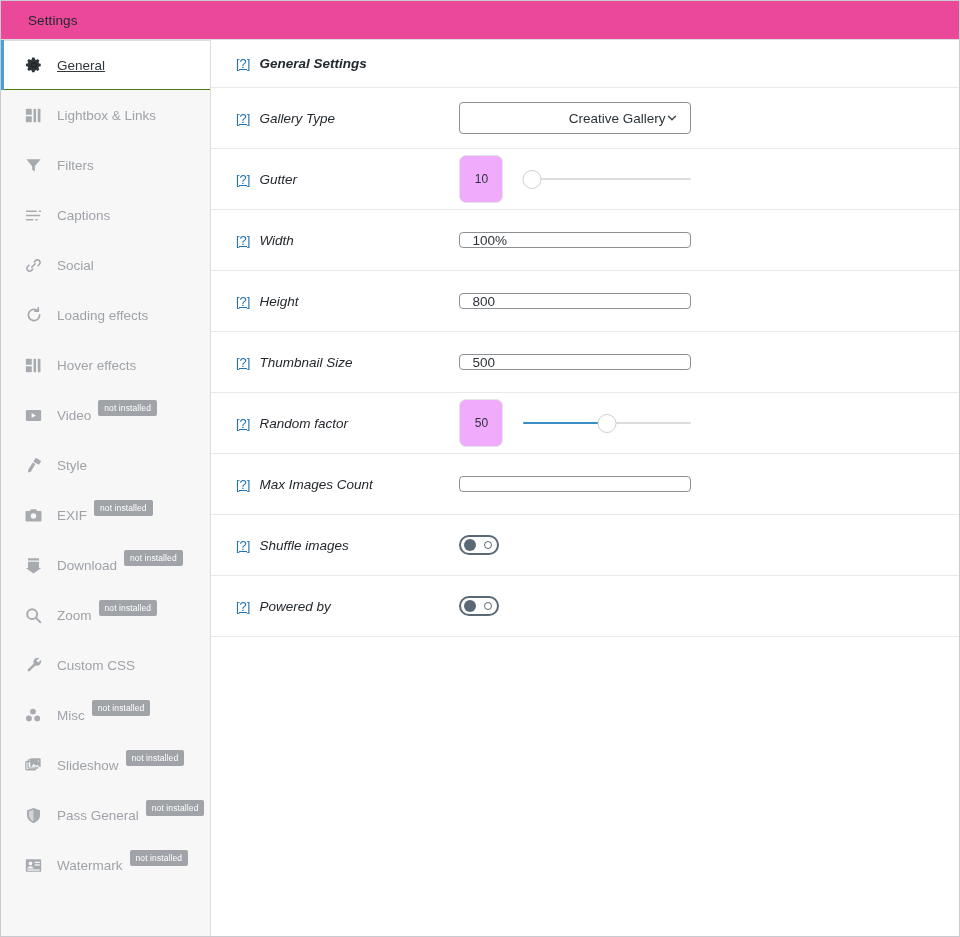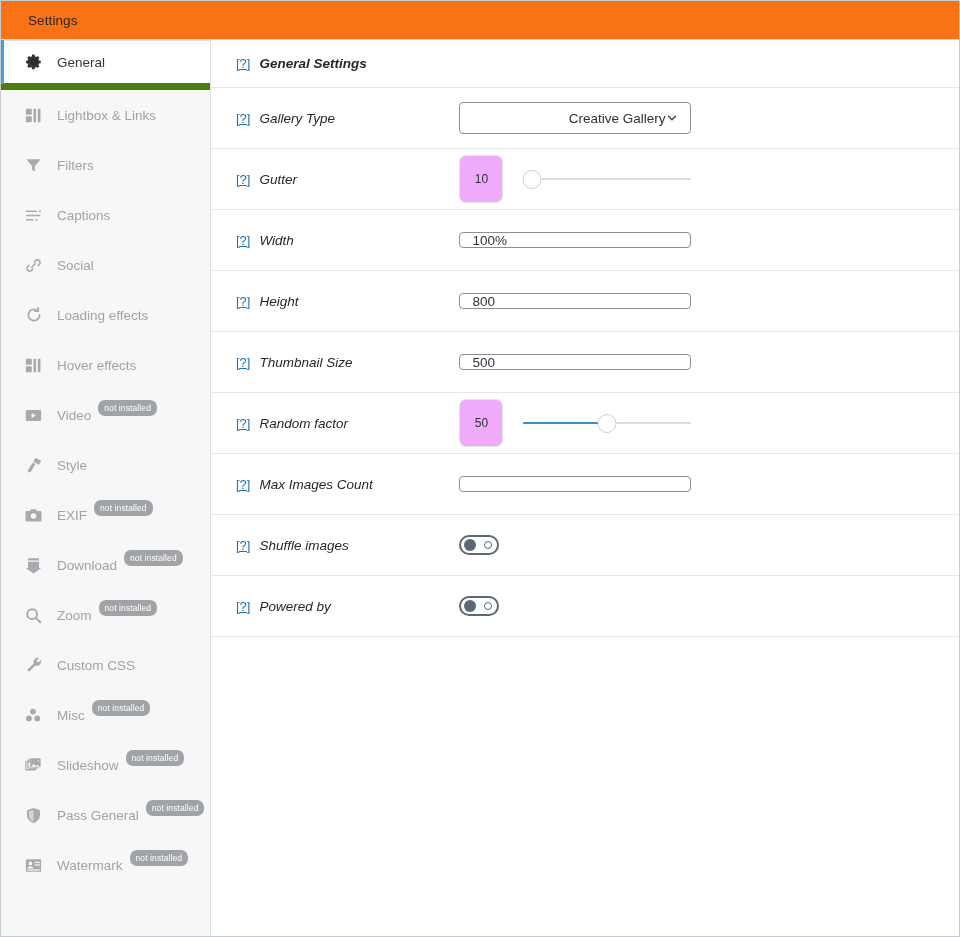--- a/index.html
+++ b/index.html
@@ -13,21 +13,21 @@
     width: 960px; height: 937px;
     display: flex; flex-direction: column;
     border: 1px solid #c8ccd0;
     background: #fff;
   }
   
   .titlebar {
     height: 39px; min-height: 39px;
     display: flex; align-items: center;
     padding-left: 27px;
-    background: #f97316;
+    background: #ec4899;
     border-bottom: 1px solid #d9dcdf;
   }
   .titlebar-text {
     font-size: 13.5px; color: #23282d; letter-spacing: .1px;
   }
   
   .body { flex: 1; display: flex; min-height: 0; }
 
   
   .sidebar {
@@ -44,21 +44,22 @@
     position: relative;
     color: #9fa3a8;
     font-size: 13.5px;
     cursor: pointer;
     background: transparent;
   }
   .nav-item.active {
     background: #ffffff;
     color: #32373c;
     border-top: 1px solid #dcdfe2;
-    border-bottom: 7px solid #4d7c0f;
+    border-bottom: 1px solid #4d7c0f;
+    text-decoration: underline;
   }
   .nav-item.active::before {
     content: ""; position: absolute;
     left: -1px; top: -1px; bottom: -1px; width: 4px;
     background: #4a9fd4;
   }
   .nav-icon {
     width: 21px; height: 21px; min-width: 21px;
     margin-right: 13px;
     display: flex; align-items: center; justify-content: center;
@@ -67,21 +68,21 @@
   .nav-item.active .nav-icon { color: #1d2327; }
   .nav-icon svg { display: block; }
   .nav-label { white-space: nowrap; }
   .badge {
     margin-left: 7px;
     background: #a0a4a8;
     color: #ffffff;
     font-size: 8.5px;
     line-height: 1;
     padding: 3.5px 6px 4px;
-    border-radius: 7px;
+    border-radius: 2px;
     white-space: nowrap;
     position: relative;
     top: -7px;
     letter-spacing: .1px;
   }
 
   
   .content { flex: 1; background: #ffffff; overflow: hidden; position: relative; }
   .row {
     display: flex; align-items: center;

